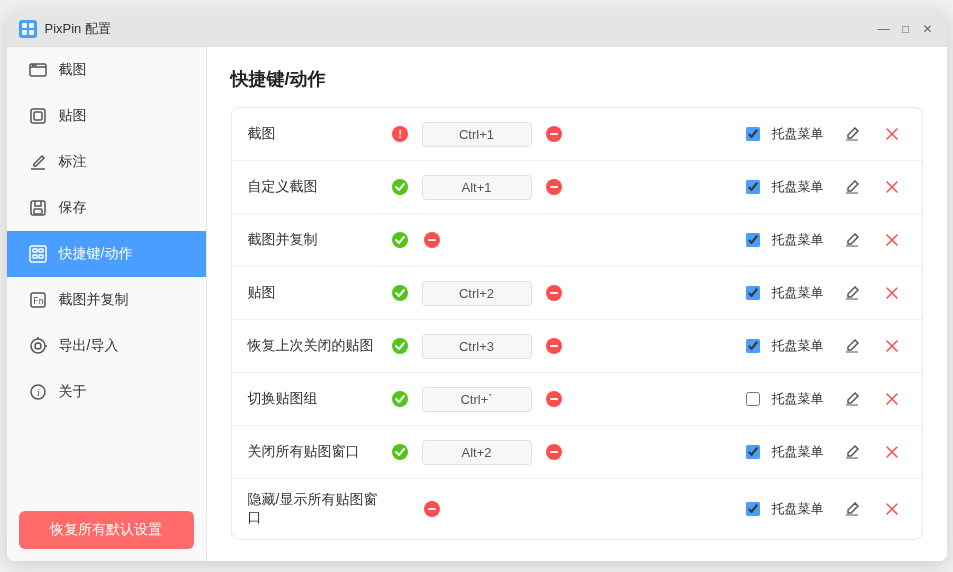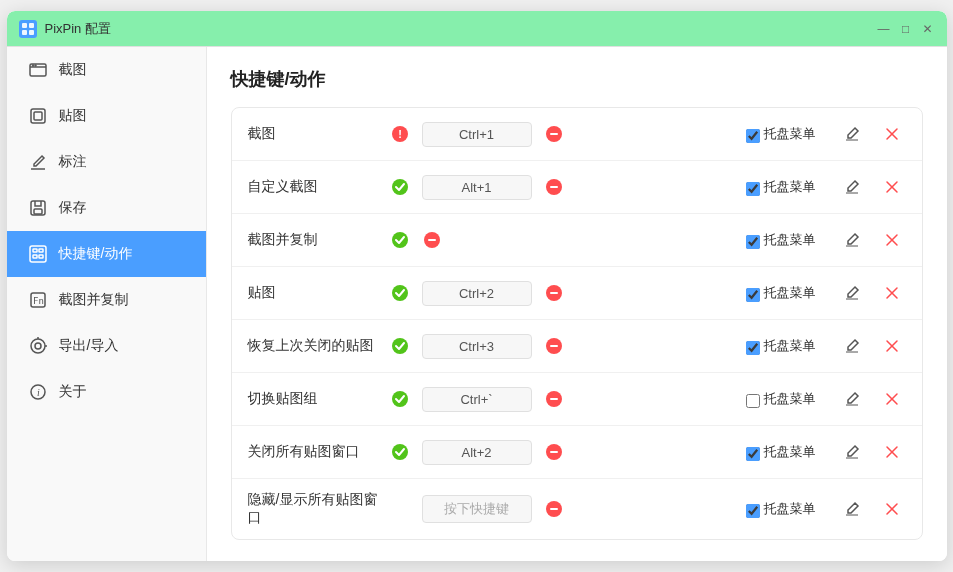--- a/index.html
+++ b/index.html
@@ -19,21 +19,21 @@
       height: 550px;
       background: #ffffff;
       border-radius: 8px;
       box-shadow: 0 4px 20px rgba(0,0,0,0.15);
       display: flex;
       flex-direction: column;
       overflow: hidden;
     }
     .titlebar {
       height: 36px;
-      background: #86efac;
+      background: #e5e5e5;
       display: flex;
       align-items: center;
       padding: 8px 12px;
       border-bottom: 1px solid #e0e0e0;
       flex-shrink: 0;
       border-radius: 8px 8px 0 0;
     }
     .titlebar-logo {
       width: 18px;
       height: 18px;
@@ -194,22 +194,22 @@
       display: flex;
       align-items: center;
       justify-content: center;
       color: #ff4d4f;
       font-size: 18px;
       cursor: pointer;
       flex-shrink: 0;
     }
     .tray-checkbox-wrap {
       display: flex;
-      align-items: flex-end;
-      gap: 4px;
+      align-items: center;
+      gap: 12px;
       flex-shrink: 0;
       width: 80px;
     }
     .tray-checkbox {
       width: 14px;
       height: 14px;
       accent-color: #4a9eff;
       flex-shrink: 0;
     }
     .tray-label {
@@ -342,20 +342,23 @@
           <div class="sidebar-item">
             <span class="sidebar-icon">
               <svg width="20" height="20" viewBox="0 0 20 20" fill="none" stroke="currentColor" stroke-width="1.5">
     <circle cx="10" cy="10" r="7"></circle>
     <text x="9" y="14" font-size="10" fill="currentColor" stroke="none" font-family="serif" font-style="italic">i</text>
   </svg>
             </span>
             <span class="sidebar-label">关于</span>
           </div>
         </div>
+      <div class="sidebar-bottom">
+        <button class="restore-btn">恢复所有默认设置</button>
+      </div>
     </div>
 
     <div class="content">
       <div class="page-title">快捷键/动作</div>
       <div class="shortcuts-table">
         <div id="shortcuts-rows">
             <div class="shortcut-row">
               <span class="shortcut-name">截图</span>
               <span class="status-icon error">
                 <svg width="18" height="18" viewBox="0 0 18 18">
@@ -581,21 +584,20 @@
               <span class="delete-icon">
                 <svg width="16" height="16" viewBox="0 0 16 16" fill="none" stroke="#ff4d4f" stroke-width="1.5" stroke-linecap="round">
                   <line x1="3" y1="3" x2="13" y2="13"></line>
                   <line x1="13" y1="3" x2="3" y2="13"></line>
                 </svg>
               </span>
             </div>
             <div class="shortcut-row">
               <span class="shortcut-name">隐藏/显示所有贴图窗口</span>
               <span style="width: 20px; flex-shrink: 0;"></span>
-              <span class="shortcut-key placeholder">按下快捷键</span>
               <span class="remove-icon">
                 <svg width="18" height="18" viewBox="0 0 18 18">
                   <circle cx="9" cy="9" r="8" fill="#ff4d4f"></circle>
                   <line x1="6" y1="9" x2="12" y2="9" stroke="white" stroke-width="2" stroke-linecap="round"></line>
                 </svg>
               </span>
               <div class="spacer"></div>
               <label class="tray-checkbox-wrap">
                 <input type="checkbox" class="tray-checkbox" checked="" style="">
                 <span class="tray-label">托盘菜单</span>

